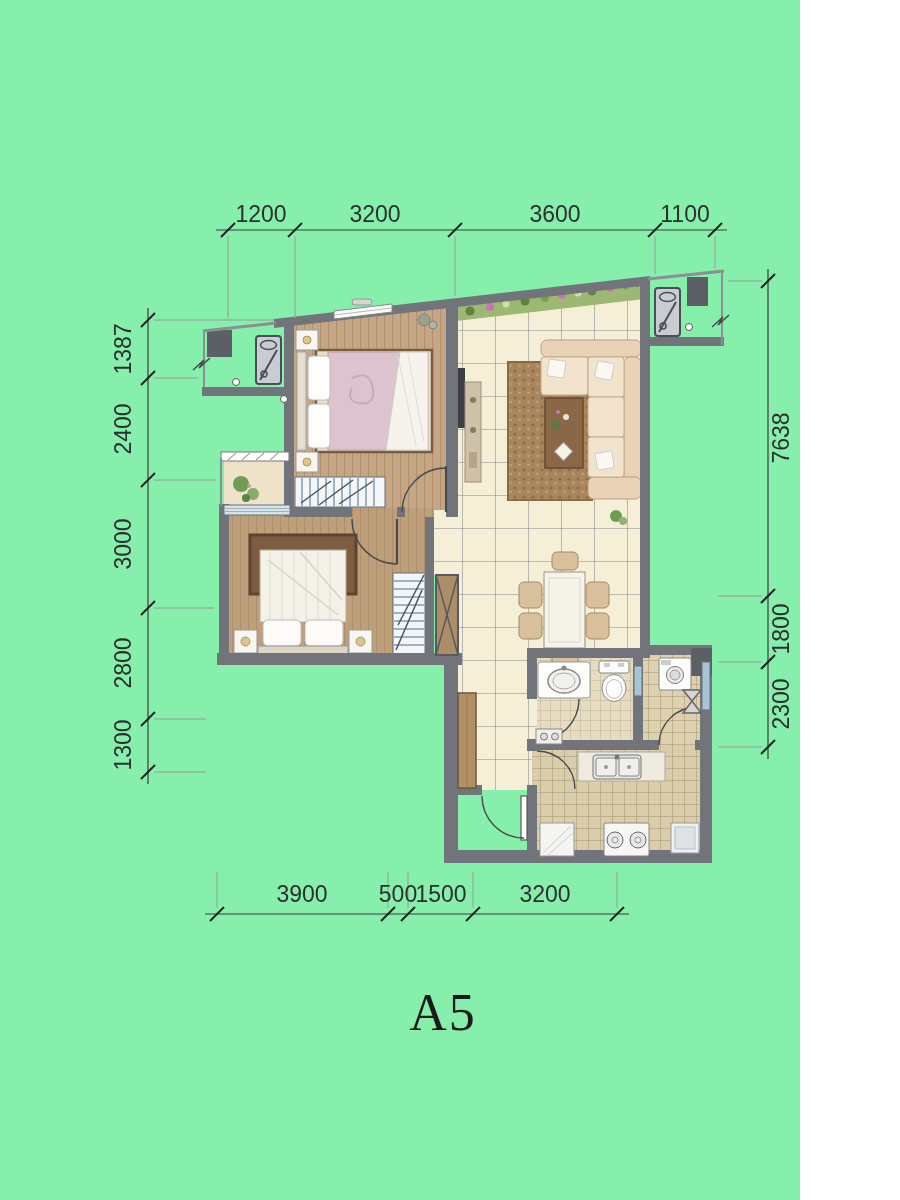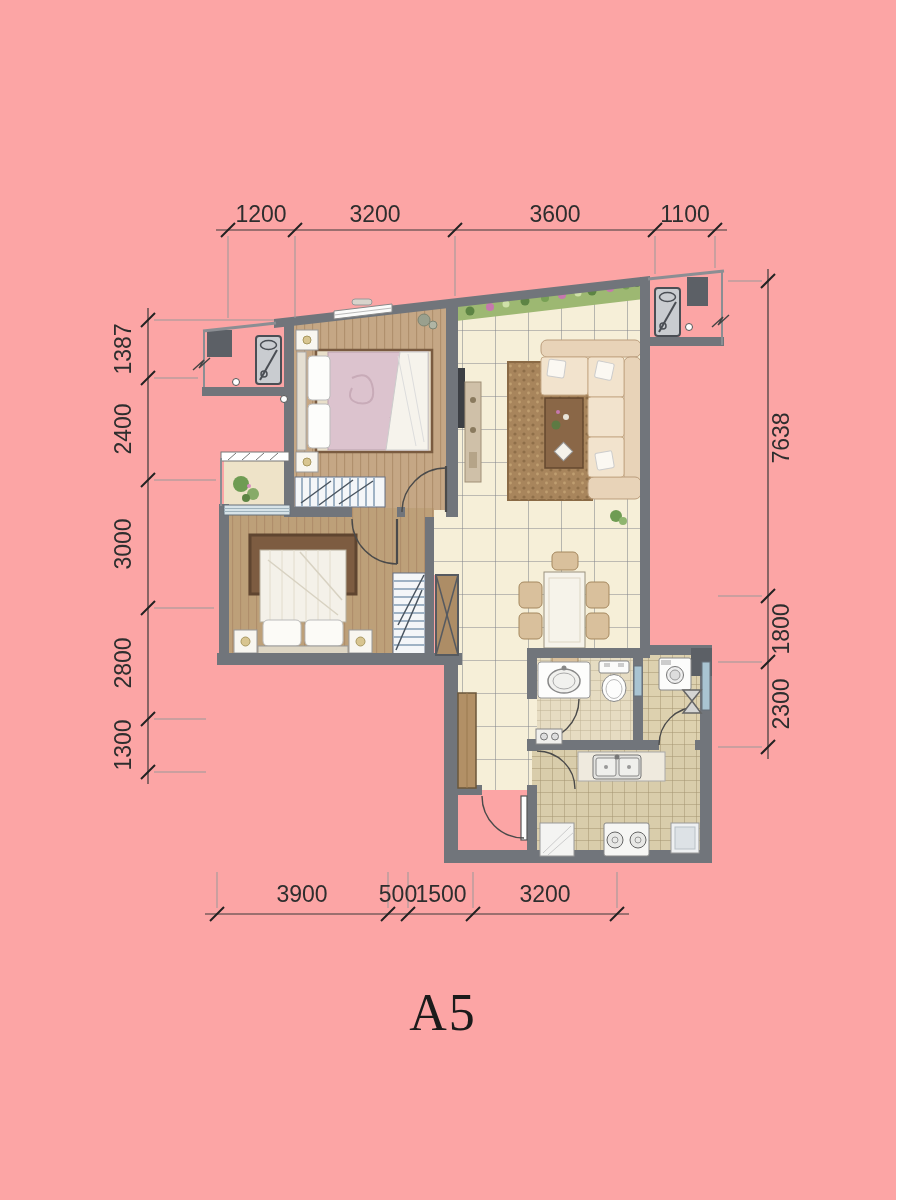--- a/index.html
+++ b/index.html
@@ -1,16 +1,16 @@
 <!DOCTYPE html>
 <html><head>
 <meta charset="utf-8">
 <style>
   html,body{margin:0;padding:0;background:#fff;}
-  .stage{position:relative;width:896px;height:1200px;background:#fca5a5;overflow:hidden;
+  .stage{position:relative;width:800px;height:1200px;background:#86efac;overflow:hidden;
          font-family:"Liberation Sans",sans-serif;text-decoration:underline;}
   svg{display:block}
   text.dim{font-family:"Liberation Sans",sans-serif;font-size:23px;fill:#2e2e2e;}
   text.title{font-family:"Liberation Serif",serif;font-size:52px;fill:#1b1b1b;letter-spacing:2px;}
 </style>
 </head>
 <body>
 
 <div class="stage">
 <svg width="900" height="1200" viewBox="0 0 900 1200">

